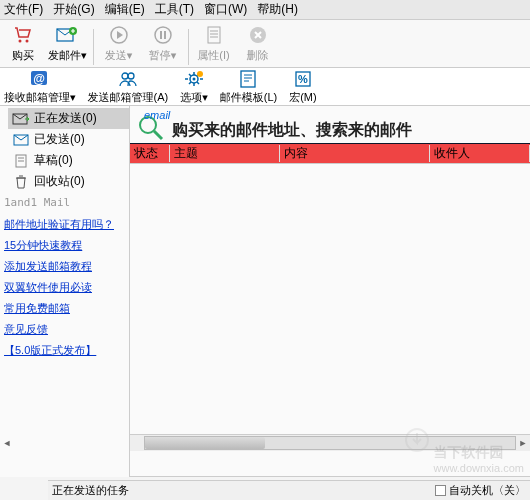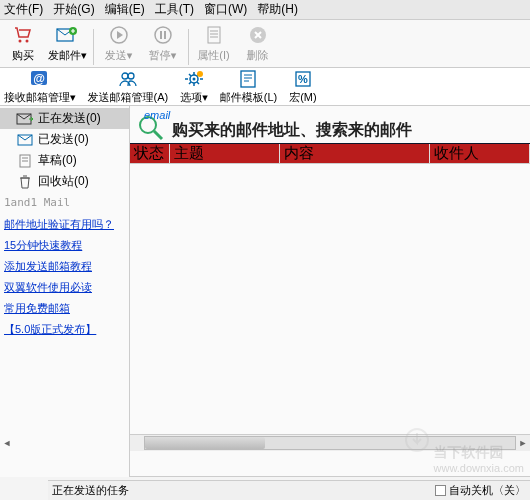--- a/index.html
+++ b/index.html
@@ -10,32 +10,32 @@
 .tbtn { display: flex; flex-direction: column; align-items: center; justify-content: center; min-width: 38px; height: 44px; cursor: pointer; font-size: 11px; }
 .tbtn .ico { width: 22px; height: 22px; margin-bottom: 2px; display: flex; align-items: center; justify-content: center; }
 .tbtn.disabled { color: #999; }
 .sep { width: 1px; height: 36px; background: #ccc; }
 .toolbar2 { background: #fff; height: 38px; display: flex; align-items: flex-end; padding: 2px 4px 0; gap: 12px; border-bottom: 1px solid #ccc; font-size: 11px; }
 .tbtn2 { display: flex; flex-direction: column; align-items: center; cursor: pointer; }
 .tbtn2 .ico { width: 22px; height: 22px; display: flex; align-items: center; justify-content: center; }
 .body { display: flex; height: 371px; }
 .sidebar { width: 130px; background: #fafafa; border-right: 1px solid #ccc; display: flex; flex-direction: column; }
 .folders { padding: 2px 0; }
-.folder { display: flex; align-items: center; gap: 4px; padding: 2px 16px; cursor: pointer; }
+.folder { display: flex; align-items: center; gap: 4px; padding: 2px 4px; cursor: pointer; margin-left: 8px; }
 .folder.sel { background: #d0d0d0; }
 .folder .fico { width: 18px; height: 14px; display: flex; align-items: center; justify-content: center; }
 .acct { color: #999; font-size: 11px; padding: 2px 4px; font-family: monospace; }
 .links { padding: 6px 4px; display: flex; flex-direction: column; gap: 6px; }
 .links a { color: #0033cc; text-decoration: underline; cursor: pointer; font-size: 11px; }
 .main { flex: 1; background: #fafafa; display: flex; flex-direction: column; }
 .banner { height: 38px; display: flex; align-items: flex-end; padding: 2px 6px; gap: 6px; border-bottom: 1px solid #0f172a; overflow: hidden; white-space: nowrap; }
 .banner .bicon { width: 30px; height: 30px; position: relative; flex-shrink: 0; }
 .banner .btext { font-size: 16px; font-weight: bold; color: #222; }
 .banner .mail { color: #0066dd; font-style: italic; font-size: 11px; position: absolute; top: -2px; left: 8px; }
-.thead { display: flex; background: #b91c1c; border-bottom: 1px solid #ccc; height: 20px; align-items: center; font-size: 15px; }
+.thead { display: flex; background: #ef4444; border-bottom: 1px solid #ccc; height: 20px; align-items: center; font-size: 12px; }
 .thead > div { border-right: 1px solid #ddd; padding: 0 4px; overflow: hidden; }
 .tbody { flex: 1; background: #fafafa; position: relative; border-bottom: 1px solid #ccc; }
 .hscroll { height: 16px; background: #eee; display: flex; align-items: center; }
 .hscroll .track { flex: 1; height: 14px; background: #e0e0e0; margin: 0 14px; position: relative; border: 1px solid #bbb; }
 .hscroll .thumb { position: absolute; left: 0; width: 120px; height: 100%; background: linear-gradient(#ddd,#bbb); border-radius: 2px; }
 .hscroll .arr { width: 14px; height: 14px; display: flex; align-items: center; justify-content: center; color: #666; position: absolute; font-size: 9px; }
 .lower { height: 26px; background: #fafafa; border-bottom: 1px solid #ccc; }
 .watermark { position: absolute; right: 6px; bottom: 26px; opacity: 0.25; font-size: 11px; color: #666; display: flex; align-items: center; gap: 4px; pointer-events: none; }
 .watermark .big { font-size: 14px; color: #888; font-weight: bold; margin-top: 38px; }
 .statusbar { position: absolute; bottom: 0; left: 0; right: 0; height: 20px; background: #f0f0f0; border-top: 1px solid #ccc; display: flex; align-items: center; font-size: 11px; padding: 0 4px; margin-left: 48px; }
@@ -216,20 +216,21 @@
         <span>回收站(0)</span>
       </div>
     </div>
     <div class="acct">1and1 Mail</div>
     <div class="links">
       <a>邮件地址验证有用吗？</a>
       <a>15分钟快速教程</a>
       <a>添加发送邮箱教程</a>
       <a>双翼软件使用必读</a>
       <a>常用免费邮箱</a>
+      <a>意见反馈</a>
       <a>【5.0版正式发布】</a>
     </div>
   </div>
 
   <div class="main">
     <div class="banner">
       <div class="bicon">
         <span class="mail">email</span>
         <svg width="30" height="30" viewBox="0 0 30 30">
             <circle cx="12" cy="14" r="8" fill="none" stroke="#3a6" stroke-width="2"></circle>

